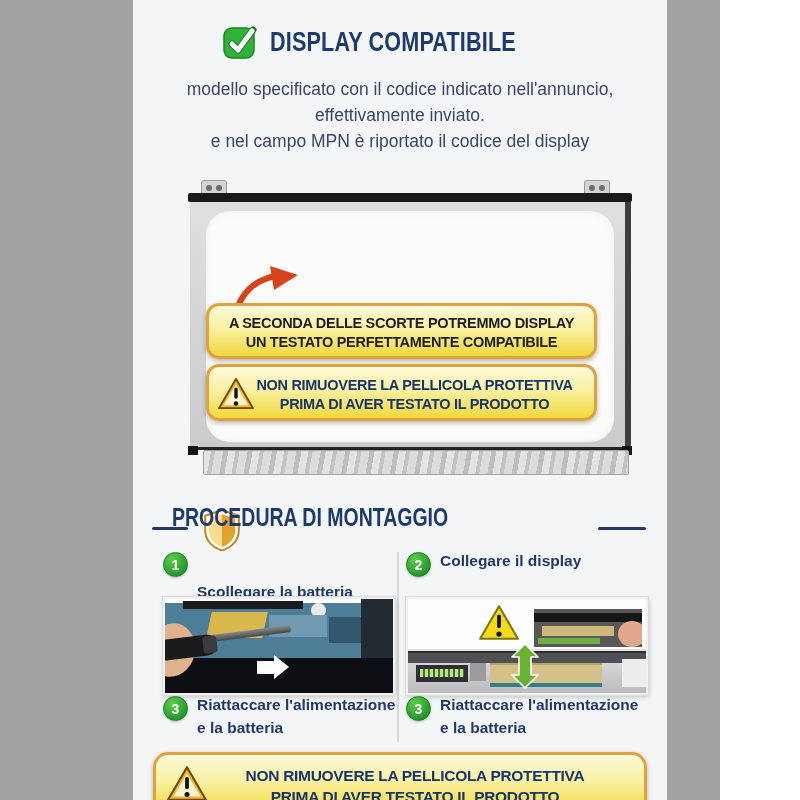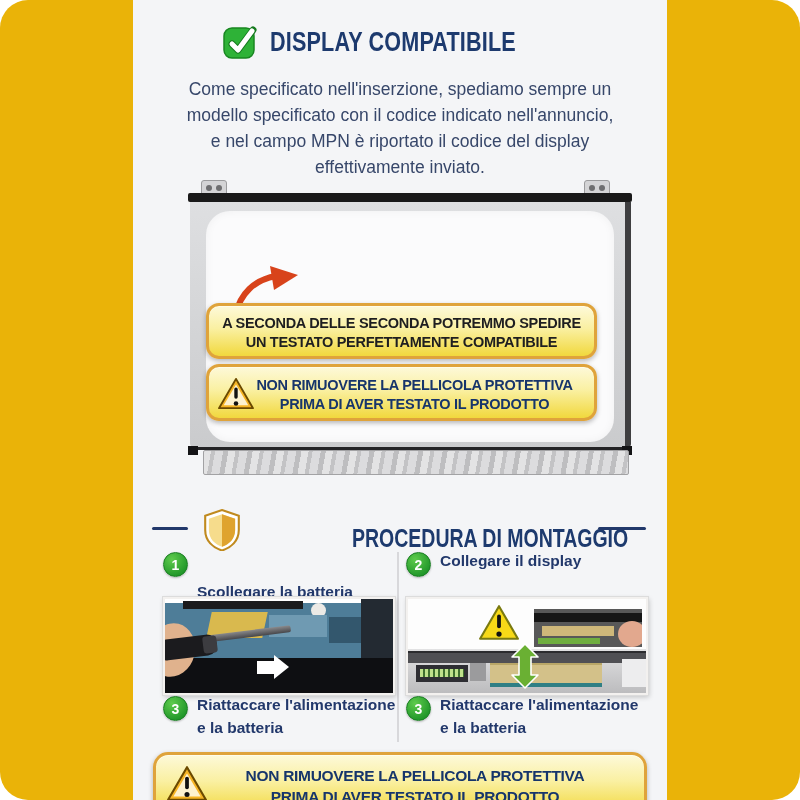--- a/index.html
+++ b/index.html
@@ -1,17 +1,17 @@
 <!DOCTYPE html>
 <html><head>
 <meta charset="utf-8">
 <style>
   html,body{margin:0;padding:0;}
   body{width:800px;height:800px;background:#ffffff;font-family:"Liberation Sans",sans-serif;}
-  .canvas{position:relative;width:800px;height:800px;overflow:hidden;background:#eab308;border-radius:28px;}
+  .canvas{position:relative;width:720px;height:800px;overflow:hidden;background:#a3a3a3;}
   .abs{position:absolute;}
   .content-bg{left:133px;top:0;width:534px;height:800px;background:#f4f5f7;}
 
   
   .main-header{left:133px;top:24px;width:534px;display:flex;align-items:center;justify-content:center;gap:12px;}
   .main-title{font-size:27px;font-weight:bold;color:#1d3a6e;letter-spacing:.2px;display:inline-block;transform:scaleX(.8);transform-origin:left center;white-space:nowrap;}
 
   
   .intro{left:133px;top:76px;width:534px;text-align:center;color:#37476a;font-size:17.5px;line-height:26px;}
 
@@ -32,21 +32,21 @@
   .stock-banner{left:206px;top:303px;width:391px;height:56px;padding-top:8px;}
   .stock-banner .bline{font-size:14.5px;line-height:19px;color:#1e1e20;}
   .film-banner{left:206px;top:364px;width:391px;height:57px;padding-top:9px;padding-left:26px;}
   .film-banner .bline{font-size:14.5px;line-height:19px;color:#17356b;}
   .footer-banner{left:153px;top:752px;width:494px;height:64px;border-radius:15px;padding-top:10px;padding-left:30px;}
   .footer-banner .bline{font-size:15.5px;line-height:21px;color:#16356b;}
   .banner-tri{position:absolute;}
 
   
   .hline{top:527px;height:3px;background:#21386b;border-radius:2px;}
-  .proc-title-wrap{left:133px;top:524px;width:534px;text-align:right;}
+  .proc-title-wrap{left:133px;top:503px;width:534px;text-align:left;}
   .proc-title{font-size:25px;font-weight:bold;color:#1d3a6e;display:inline-block;transform:scaleX(.78);white-space:nowrap;}
 
   
   .divider{left:397px;top:552px;width:2px;height:190px;background:#d8d8db;}
   .badge{width:25px;height:25px;border-radius:50%;background:radial-gradient(circle at 35% 28%,#5ecb4c,#21972a 75%);border:1px solid #187d20;color:#fff;font-size:14px;font-weight:bold;display:flex;align-items:center;justify-content:center;box-sizing:border-box;box-shadow:0 1px 2px rgba(0,0,0,.25);}
   .step-text{font-size:15.5px;font-weight:bold;color:#22386b;line-height:23px;white-space:nowrap;}
 
   
   .photo{top:597px;height:94px;background:#fff;border:2px solid #f3f1ef;box-shadow:0 0 0 1px #dcdcdc,1px 2px 5px rgba(0,0,0,.22);box-sizing:content-box;overflow:hidden;}
   .photo-left{left:163px;width:228px;}
@@ -94,24 +94,23 @@
   <div class="abs main-header">
     <svg width="36" height="36" viewBox="0 0 36 36">
       <rect x="2" y="4" width="30" height="30" rx="8" fill="#2eb237" stroke="#188621" stroke-width="1.5"></rect>
       <path d="M10 20 L16 26 L31 6" fill="none" stroke="#157a1e" stroke-width="7" stroke-linecap="round" stroke-linejoin="round"></path>
       <path d="M10 20 L16 26 L30 7" fill="none" stroke="#ffffff" stroke-width="5" stroke-linecap="round" stroke-linejoin="round"></path>
     </svg>
     <span class="main-title">DISPLAY COMPATIBILE</span>
   </div>
 
   <div class="abs intro">
-    <div>Come specificato nell'inserzione, spediamo sempre un</div>
     <div>modello specificato con il codice indicato nell'annuncio,</div>
+    <div>effettivamente inviato.</div>
     <div>e nel campo MPN è riportato il codice del display</div>
-    <div>effettivamente inviato.</div>
   </div>
 
   <div class="abs bracket" style="left:201px;">
       <div class="hole"></div>
       <div class="hole"></div>
     </div>
   <div class="abs bracket" style="left:584px;">
       <div class="hole"></div>
       <div class="hole"></div>
     </div>
@@ -123,21 +122,21 @@
   <div class="abs nub" style="left:188px;"></div>
   <div class="abs nub" style="left:622px;"></div>
   <div class="abs foil"></div>
 
   <svg class="abs" style="left:226px;top:264px;" width="78" height="52" viewBox="0 0 78 52">
     <path d="M10 50 C14 30 28 16 50 12" fill="none" stroke="#d8431b" stroke-width="6" stroke-linecap="round"></path>
     <polygon points="44,2 72,11 48,26" fill="#d8431b"></polygon>
   </svg>
 
   <div class="abs banner stock-banner">
-    <div class="bline">A SECONDA DELLE SECONDA POTREMMO SPEDIRE</div>
+    <div class="bline">A SECONDA DELLE SCORTE POTREMMO DISPLAY</div>
     <div class="bline">UN TESTATO PERFETTAMENTE COMPATIBILE</div>
   </div>
 
   <div class="abs banner film-banner">
     <svg class="banner-tri" style="left:8px;top:10px;" width="38" height="34" viewBox="0 0 40 36">
       <path d="M20 2 L38 33 L2 33 Z" fill="#f6b525" stroke="#6b4a00" stroke-width="2" stroke-linejoin="round"></path>
       <path d="M20 8 L33 30 L7 30 Z" fill="#fdf2cf"></path>
       <rect x="18.2" y="11" width="3.6" height="12" rx="1.8" fill="#111"></rect>
       <circle cx="20" cy="28" r="2.4" fill="#111"></circle>
     </svg>

